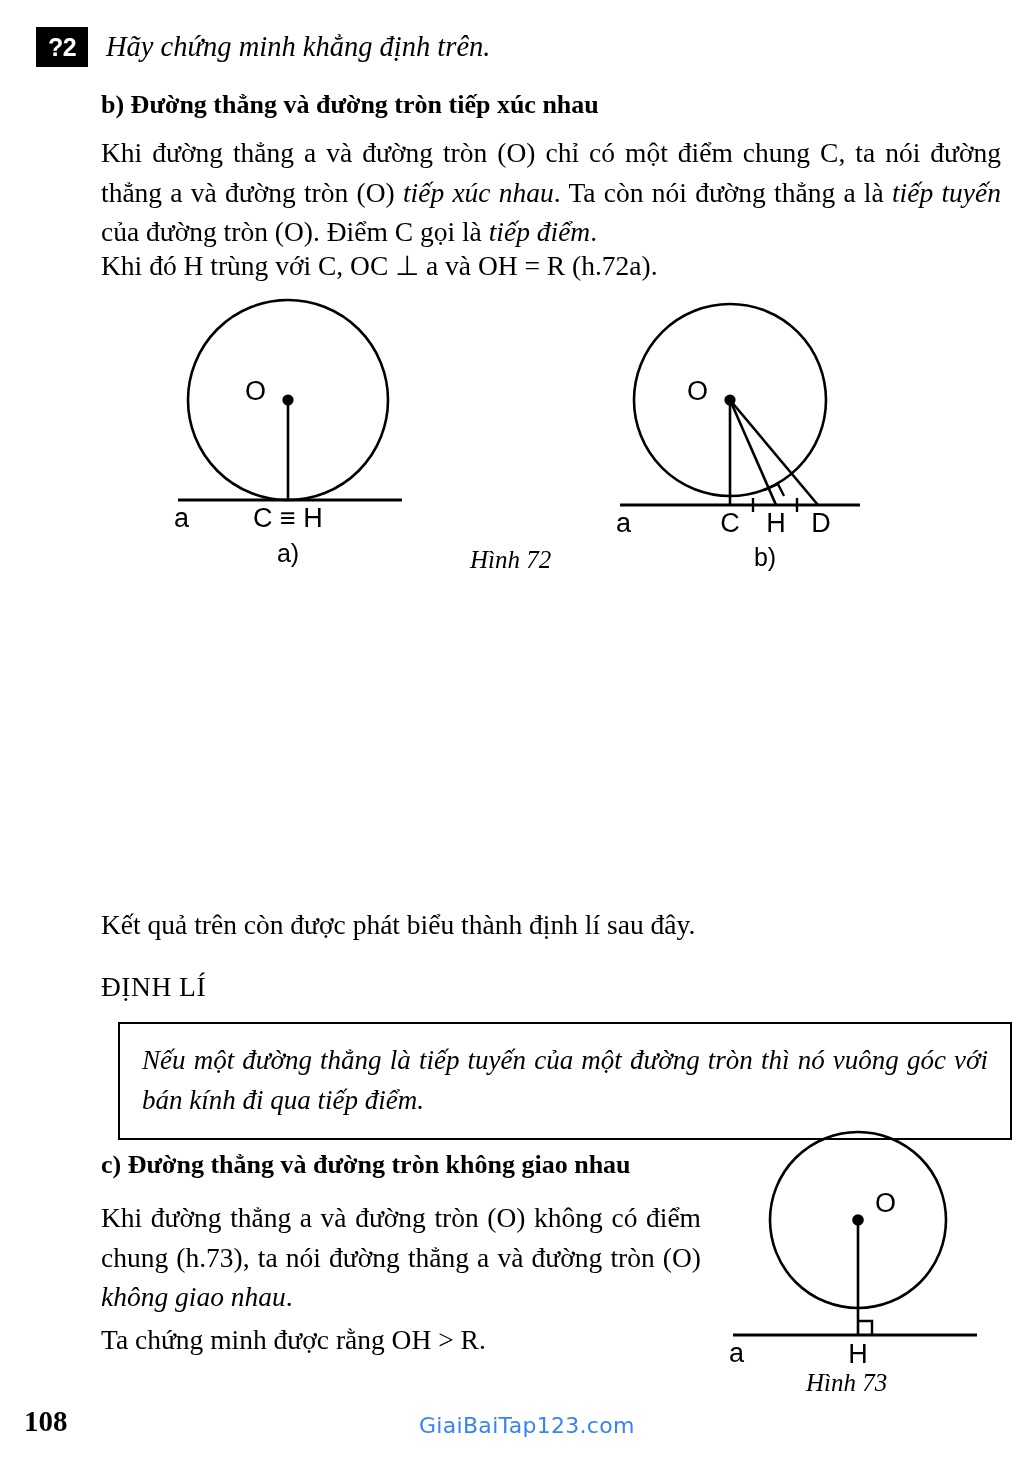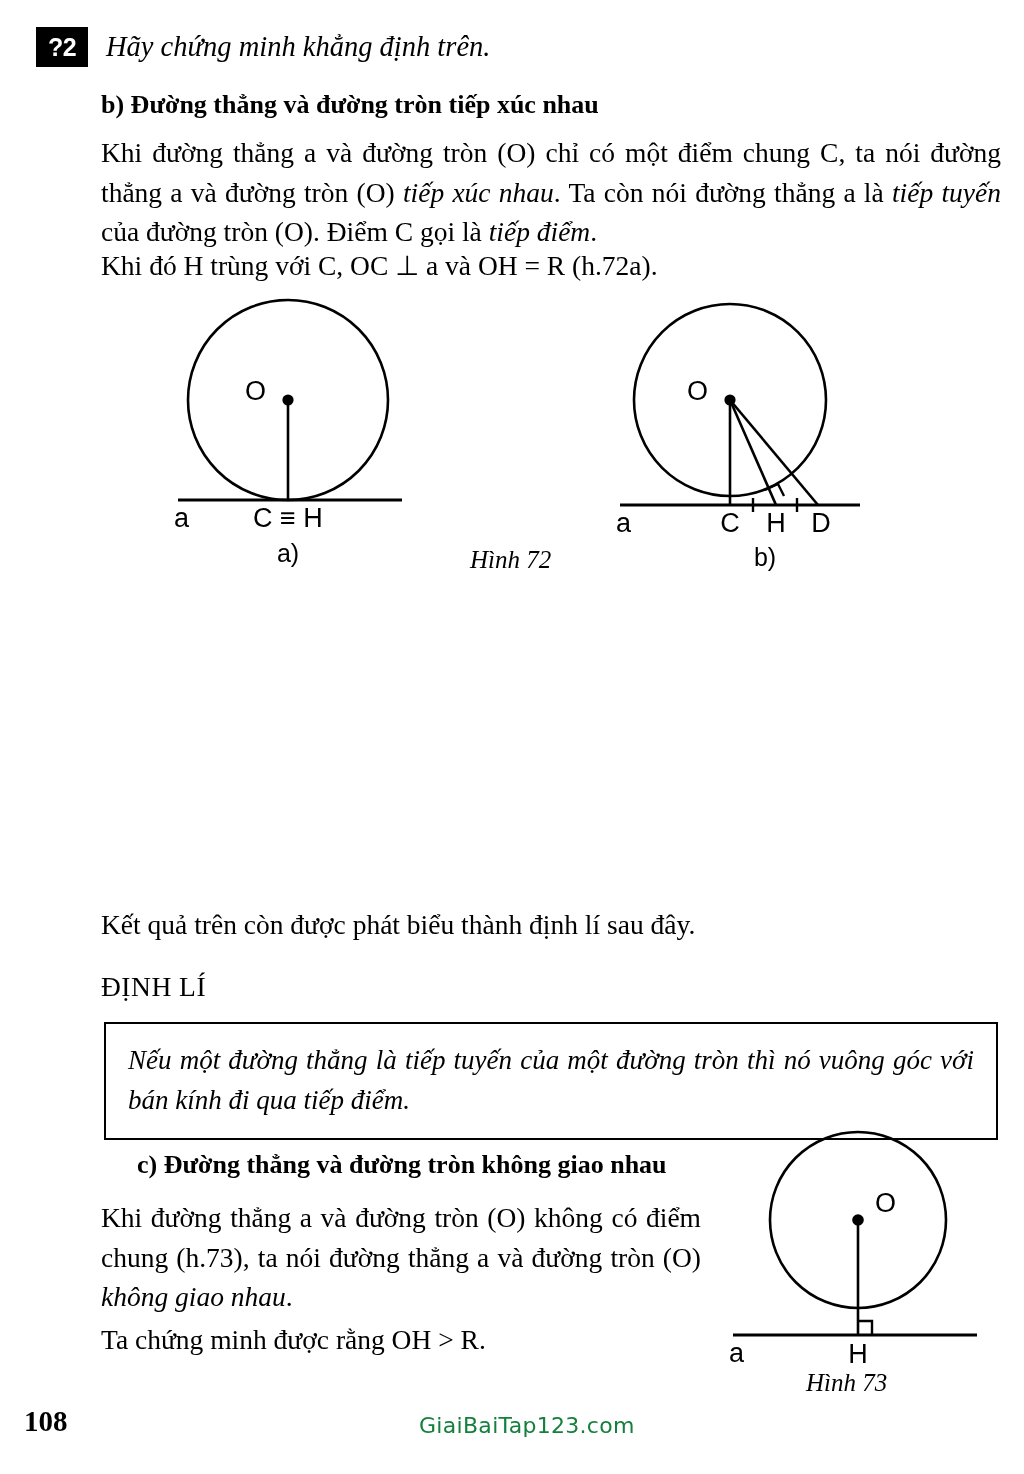--- a/index.html
+++ b/index.html
@@ -128,21 +128,21 @@
     line-height: 34px;
     font-weight: bold;
   }
   .watermark {
     position: absolute;
     left: 419px;
     top: 1412px;
     font-family: "DejaVu Sans", "Liberation Sans", sans-serif;
     font-size: 22px;
     line-height: 28px;
-    color: #15803d;
+    color: #3b82f6;
     letter-spacing: 0.3px;
   }
 
   
   text.lbl {
     font-family: "Liberation Sans", "DejaVu Sans", sans-serif;
     font-size: 27px;
     fill: #000000;
   }
   text.lbl-small {
@@ -222,25 +222,25 @@
 
 
 
 
   <div class="body-col" style="top:905px;">
     <p class="para noj">Kết quả trên còn được phát biểu thành định lí sau đây.</p>
   </div>
 
   <div class="dinhly-head" style="top:970px;">ĐỊNH LÍ</div>
 
-  <div class="theorem-box" style="top:1022px;">
+  <div class="theorem-box" style="top:1022px;margin-left:14px;">
     <p>Nếu một đường thẳng là tiếp tuyến của một đường tròn thì nó vuông góc với bán kính đi qua tiếp điểm.</p>
   </div>
 
-  <div class="body-col" style="top:1148px; width:640px;margin-left:36px;">
+  <div class="body-col" style="top:1148px; width:640px;">
     <h3 class="h-sub">c) Đường thẳng và đường tròn không giao nhau</h3>
   </div>
 
   <div class="body-col" style="top:1198px; width:600px;">
     <p class="para"><span>Khi đường thẳng a và đường tròn (O) không có điểm chung (h.73), ta nói đường thẳng a và đường tròn (O) </span><span class="it">không giao nhau</span><span>.</span></p>
   </div>
 
   <div class="body-col" style="top:1320px; width:600px;">
     <p class="para noj">Ta chứng minh được rằng OH &gt; R.</p>
   </div>

